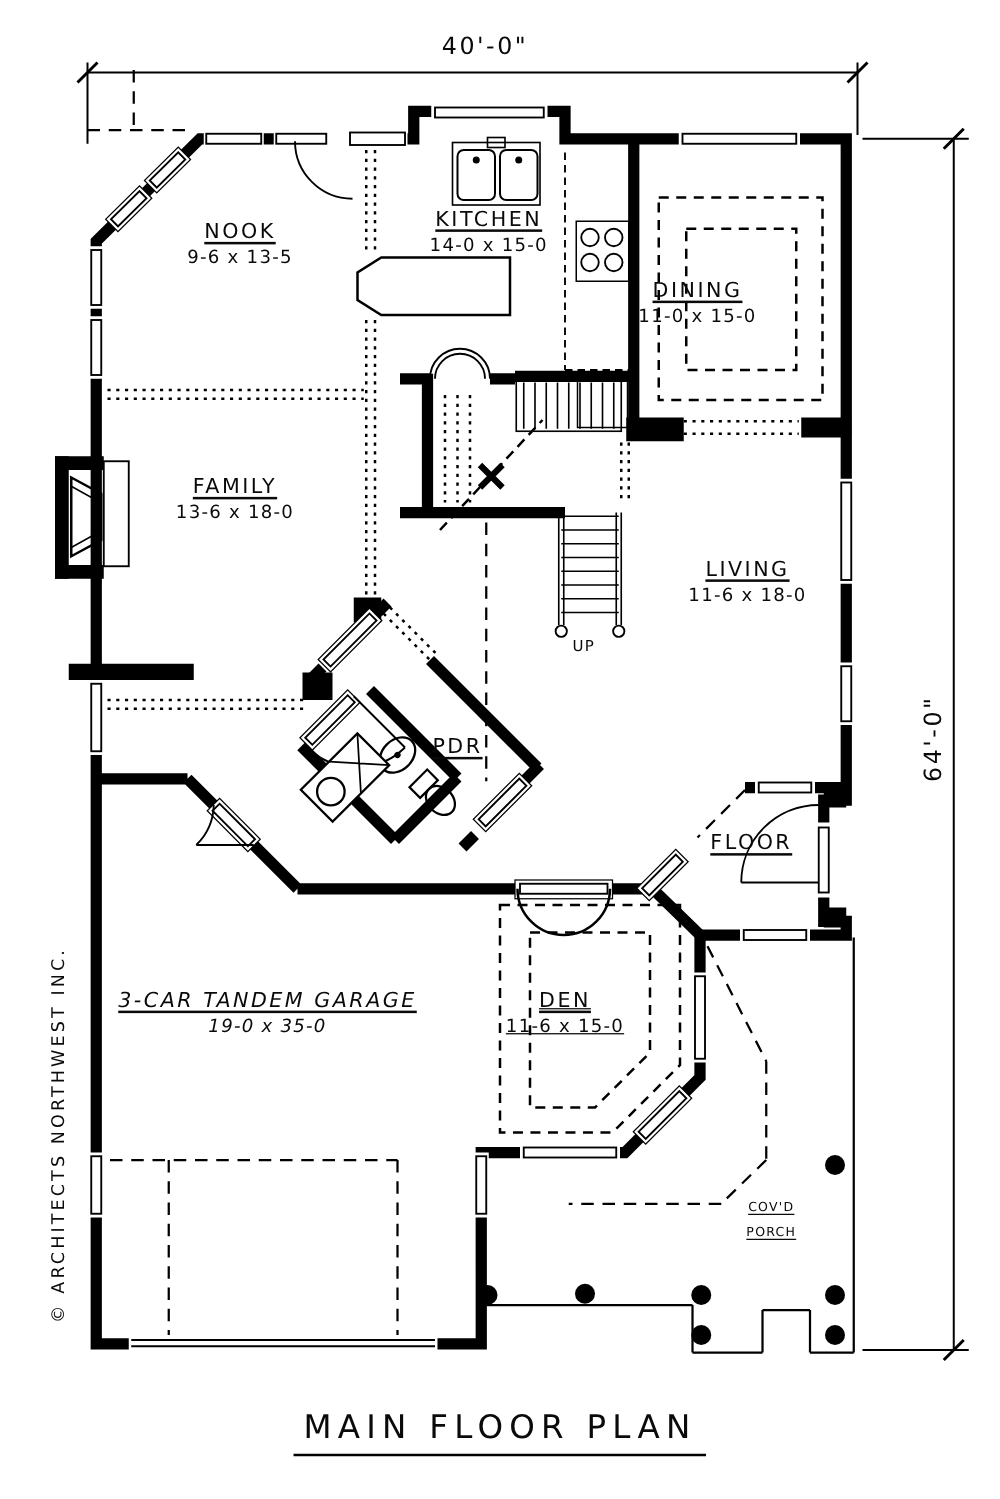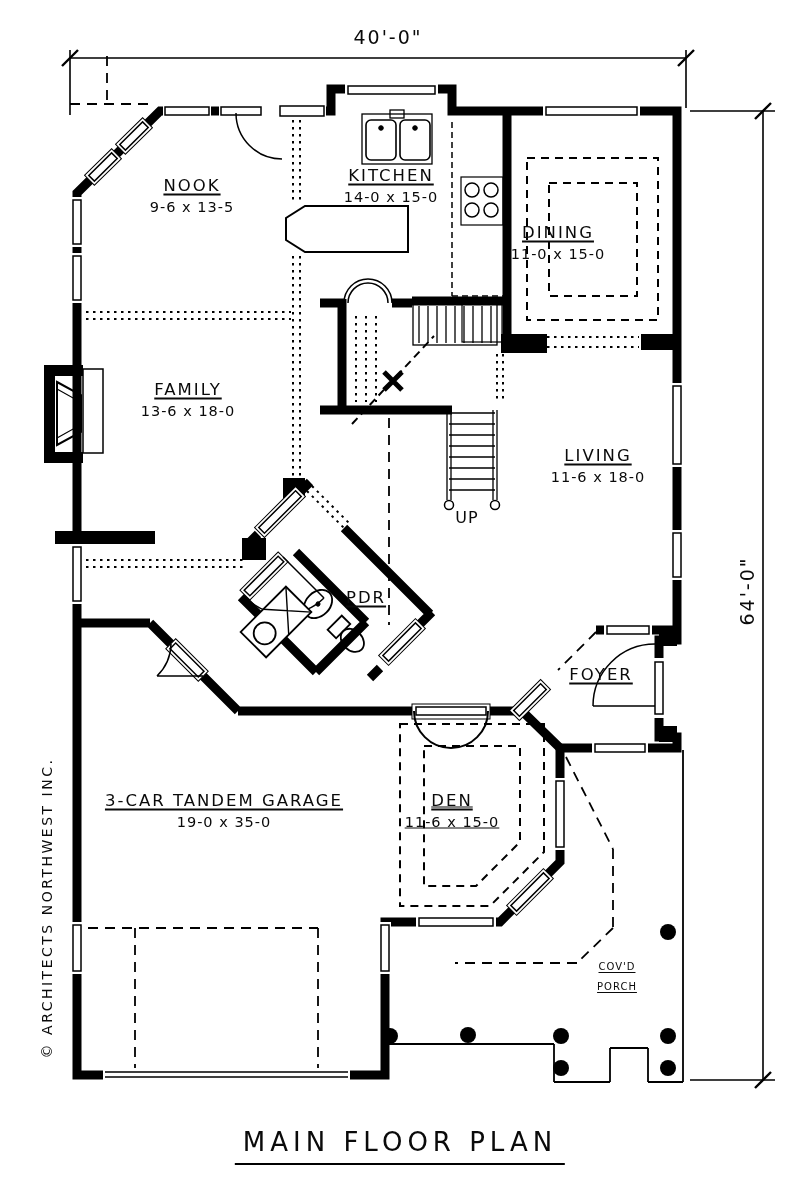--- a/index.html
+++ b/index.html
@@ -5,21 +5,21 @@
   html,body{margin:0;padding:0;background:#fff;}
   .page{position:relative;width:800px;height:1199px;background:#ffffff;overflow:hidden;
         font-family:"DejaVu Sans",sans-serif;color:#0a0a0a;}
   svg{position:absolute;left:0;top:0;}
   .lbl{position:absolute;transform:translate(-50%,-50%);text-align:center;white-space:nowrap;}
   .room-name{font-size:16.5px;letter-spacing:2px;text-decoration:underline;
              text-underline-offset:3px;text-decoration-thickness:1.5px;}
   .room-dims{font-size:14.5px;letter-spacing:1px;margin-top:4px;}
   .dim-label{font-size:19px;letter-spacing:2px;}
   .rot{transform:translate(-50%,-50%) rotate(-90deg);}
-  .up-label{font-size:16px;letter-spacing:1px;}
+  .up-label{font-size:12px;letter-spacing:1px;}
   .porch-label{font-size:10px;line-height:20px;letter-spacing:1px;}
   .porch-label span{display:block;text-decoration:underline;text-underline-offset:2px;}
   .title-label{font-size:26px;letter-spacing:5px;border-bottom:2.5px solid #000;
                padding:0 8px 6px 8px;}
   .copyright{font-size:14px;letter-spacing:2.5px;}
 </style>
 </head>
 <body>
 
 <div class="page">
@@ -266,27 +266,27 @@
       <div class="room-dims">13-6 x 18-0</div>
   </div>
   <div class="lbl" style="left:598px;top:465px;">
     <div class="room-name">LIVING</div>
       <div class="room-dims">11-6 x 18-0</div>
   </div>
   <div class="lbl" style="left:366px;top:597px;">
     <div class="room-name">PDR</div>
   </div>
   <div class="lbl" style="left:601px;top:674px;">
-    <div class="room-name">FOYER</div>
+    <div class="room-name">FLOOR</div>
   </div>
   <div class="lbl" style="left:452px;top:810px;text-decoration:underline;">
     <div class="room-name">DEN</div>
       <div class="room-dims">11-6 x 15-0</div>
   </div>
-  <div class="lbl" style="left:224px;top:810px;">
+  <div class="lbl" style="left:214px;top:810px;font-style:italic;">
     <div class="room-name">3-CAR TANDEM GARAGE</div>
       <div class="room-dims">19-0 x 35-0</div>
   </div>
 
   <div class="lbl up-label" style="left:467px;top:517px;">UP</div>
 
   <div class="lbl porch-label" style="left:617px;top:977px;">
     <span>COV'D</span>
       <span>PORCH</span>
   </div>

